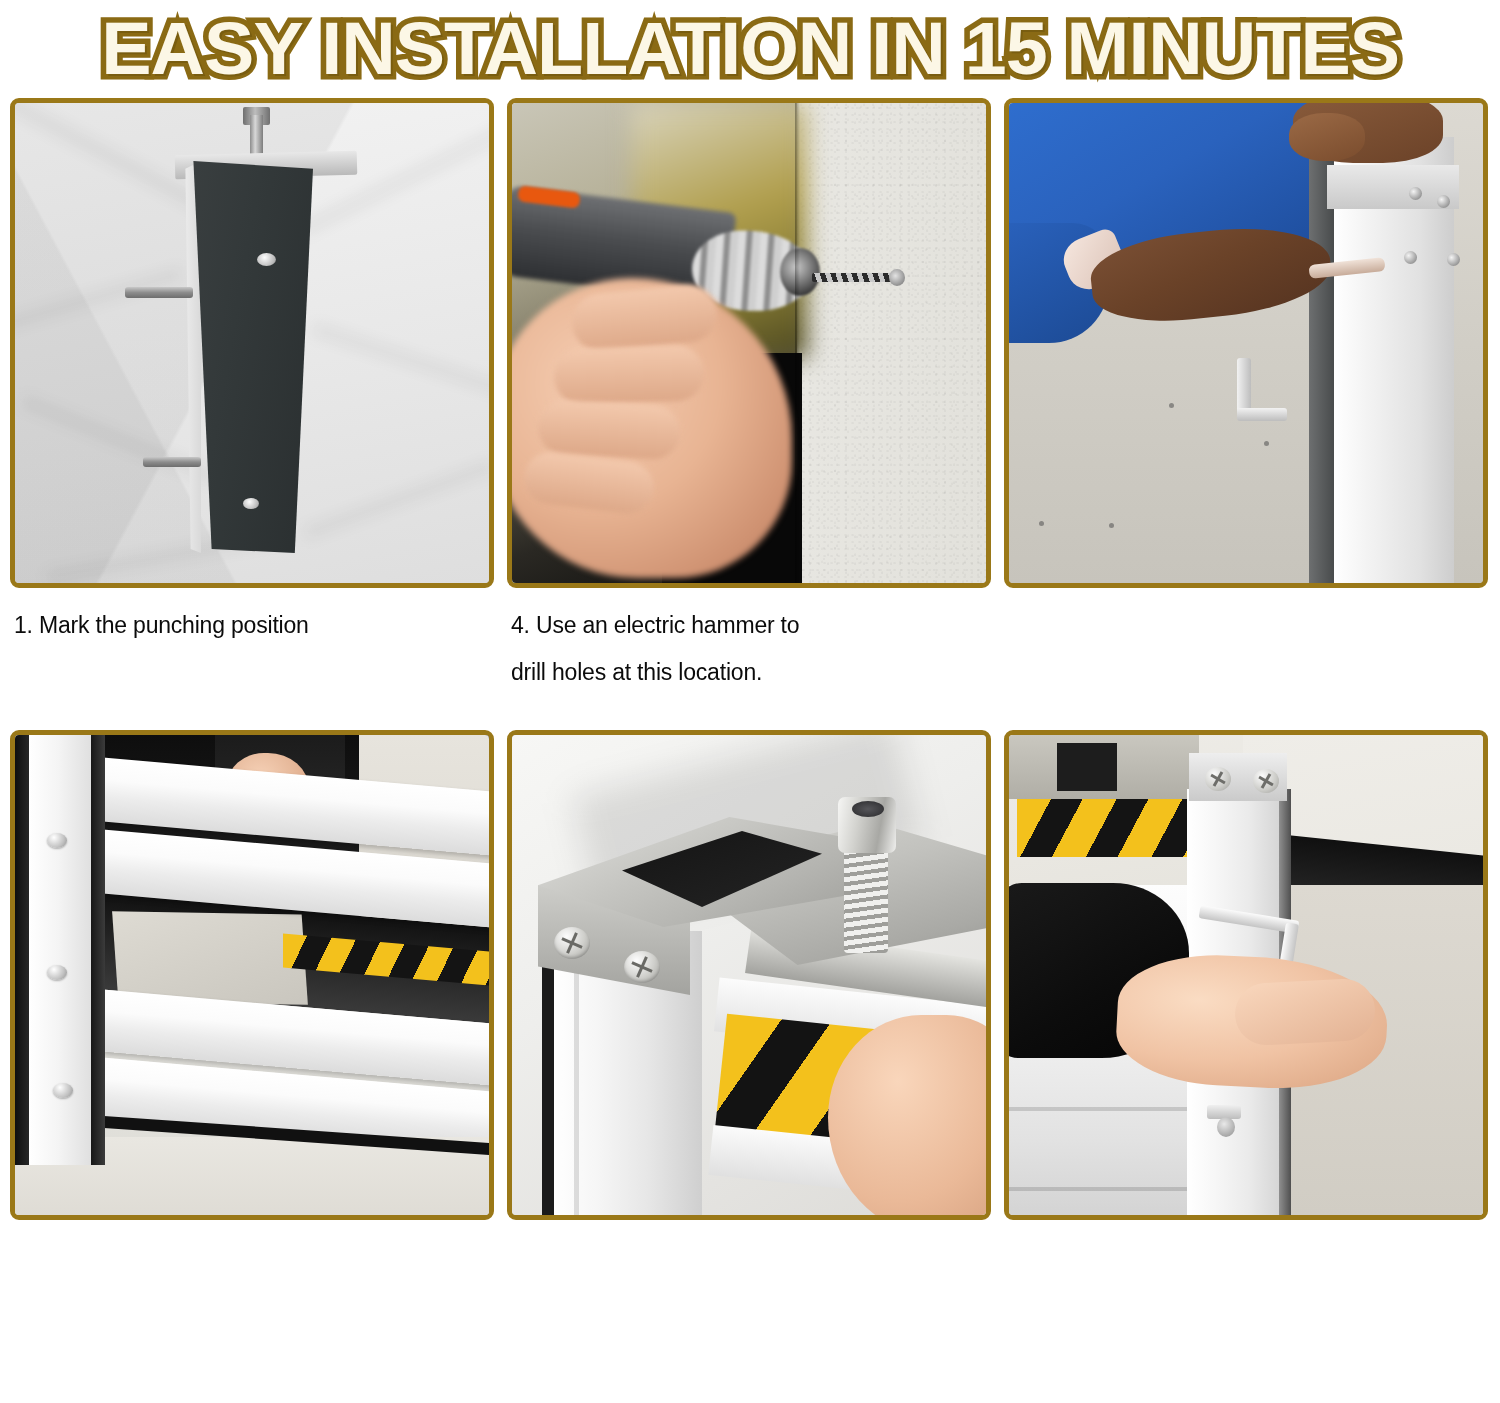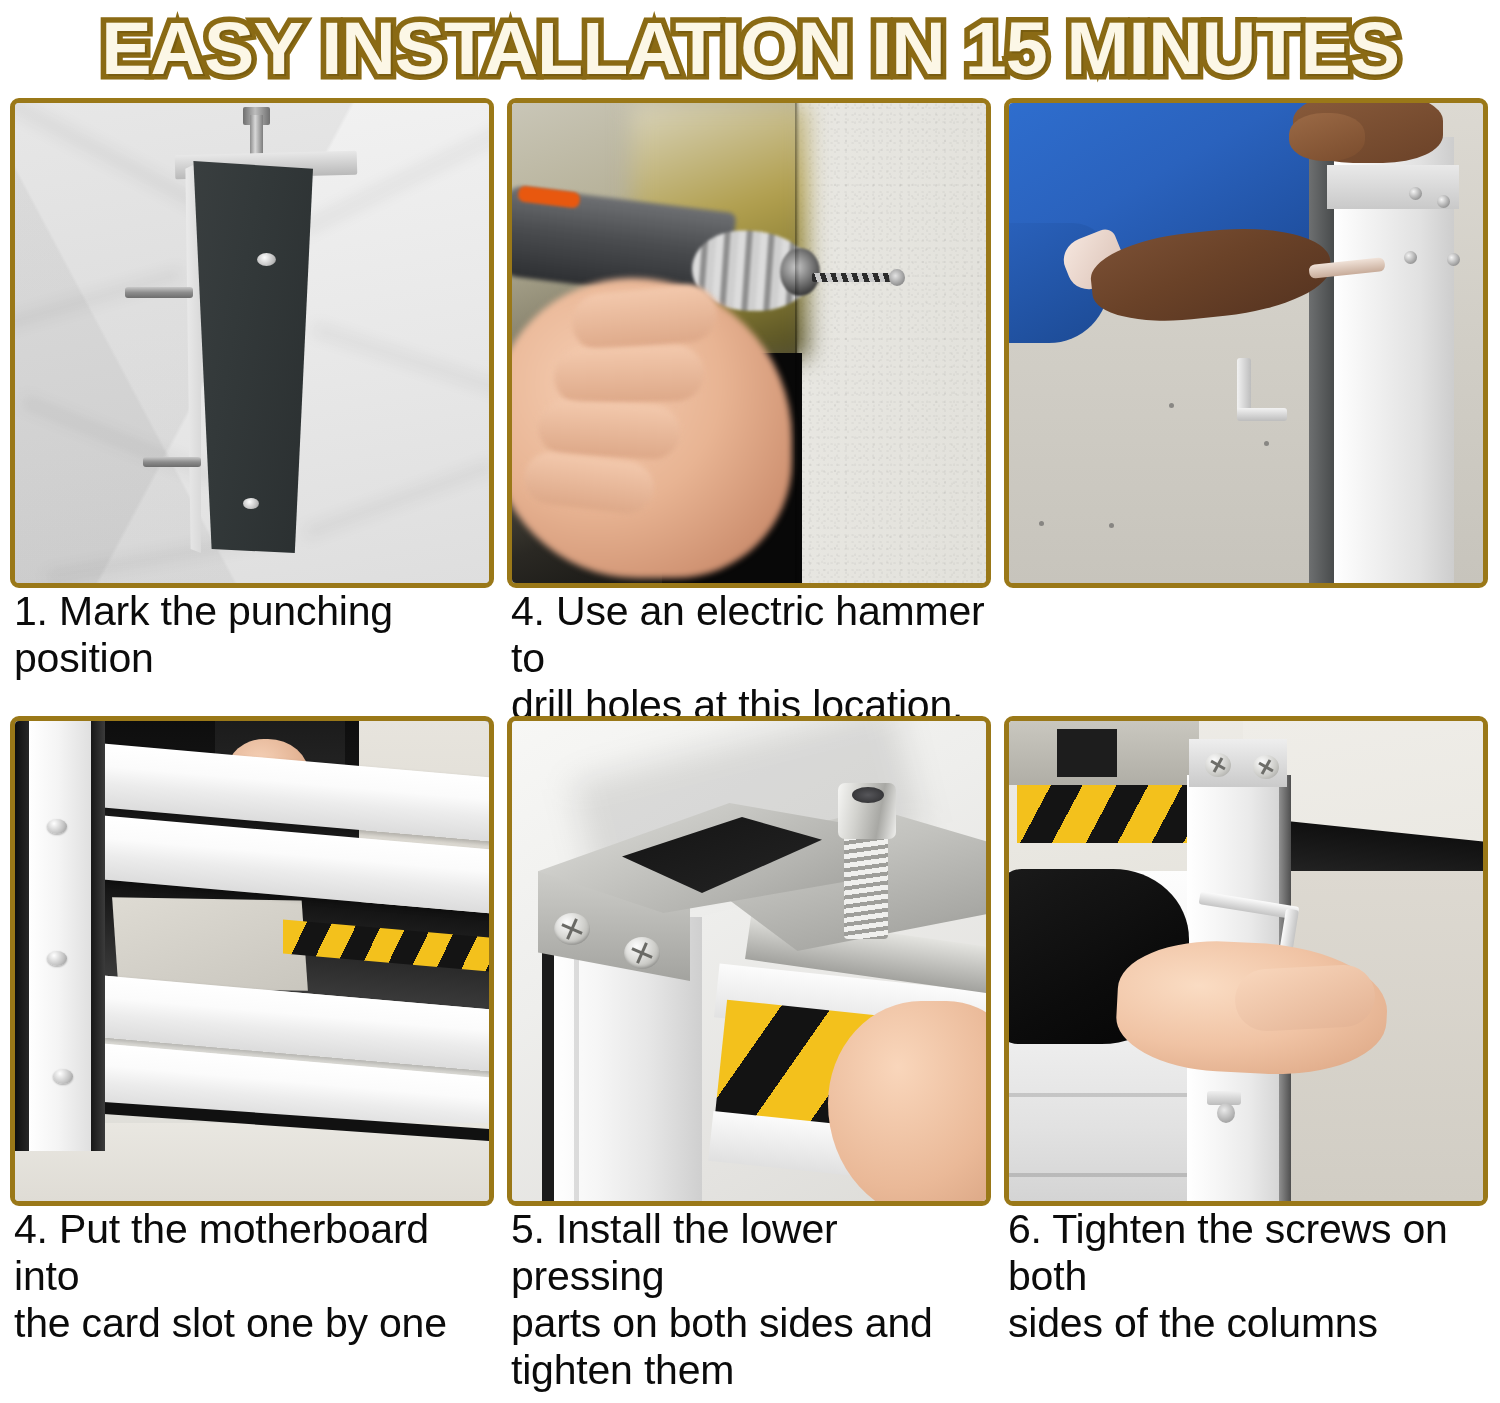--- a/index.html
+++ b/index.html
@@ -69,21 +69,22 @@
     background: #cfcfcf;
   }
   .photo {
     position: absolute;
     inset: 0;
     overflow: hidden;
   }
 
   
   .caption {
-    font-size: 41px;
+    margin-top: 14px;
+    font-size: 23px;
     line-height: 47px;
     font-weight: 500;
     color: #0b0b0b;
     letter-spacing: -0.2px;
     white-space: pre-line;
     padding-left: 4px;
   }
   .cap-h { height: 112px; }
 
   
@@ -769,22 +770,20 @@
           <div class="p4-floor"></div>
           <div class="p4-baseline"></div>
           <div class="p4-colL-dark"></div>
           <div class="p4-colL"></div>
           <div class="p4-colL-slot"></div>
           <div class="p4-bscr p4-sc1"></div>
           <div class="p4-bscr p4-sc2"></div>
           <div class="p4-bscr p4-sc3"></div>
         </div>
       </div>
-      <div class="caption cap-h">4. Put the motherboard into
-the card slot one by one</div>
     </div>
 
     <div class="cell">
       <div class="frame">
         <div class="photo">
           <div class="p5-bg"></div>
           <div class="p5-shadow"></div>
           <div class="p5-col"></div>
           <div class="p5-col-dark"></div>
           <div class="p5-col-groove"></div>
@@ -797,23 +796,20 @@
           <div class="p5-brk-plate"></div>
           <div class="p5-brk-top"></div>
           <div class="p5-brk-hole"></div>
           <div class="p5-scr p5-s1"></div>
           <div class="p5-scr p5-s2"></div>
           <div class="p5-boltsh"></div>
           <div class="p5-bolthead"></div>
           <div class="p5-bolthole"></div>
         </div>
       </div>
-      <div class="caption cap-h">5. Install the lower pressing
-parts on both sides and
-tighten them</div>
     </div>
 
     <div class="cell">
       <div class="frame">
         <div class="photo">
           <div class="p6-bg"></div>
           <div class="p6-wallR"></div>
           <div class="p6-base"></div>
           <div class="p6-floor"></div>
           <div class="p6-dark-top"></div>
@@ -830,18 +826,16 @@
           <div class="p6-scr p6-s2"></div>
           <div class="p6-hsmall"></div>
           <div class="p6-hsmall2"></div>
           <div class="p6-allen"></div>
           <div class="p6-allen2"></div>
           <div class="p6-sleeve"></div>
           <div class="p6-hand"></div>
           <div class="p6-thumb"></div>
         </div>
       </div>
-      <div class="caption cap-h">6. Tighten the screws on both
-sides of the columns</div>
     </div>
 
   </div>
 </div>
 
 </body></html>

